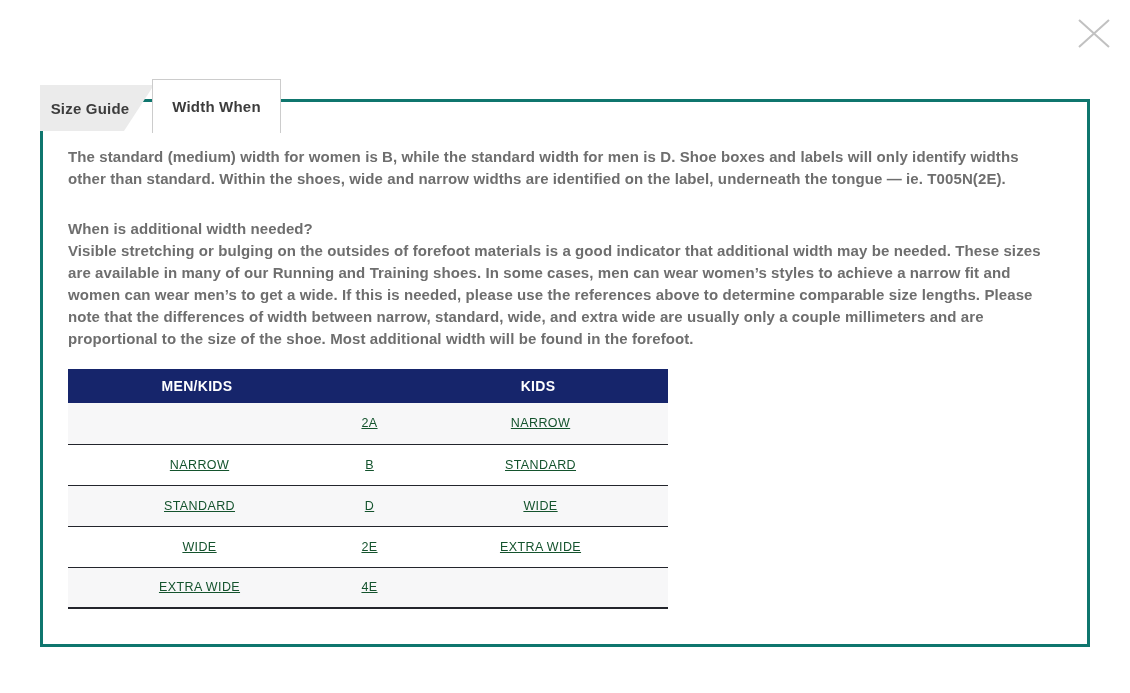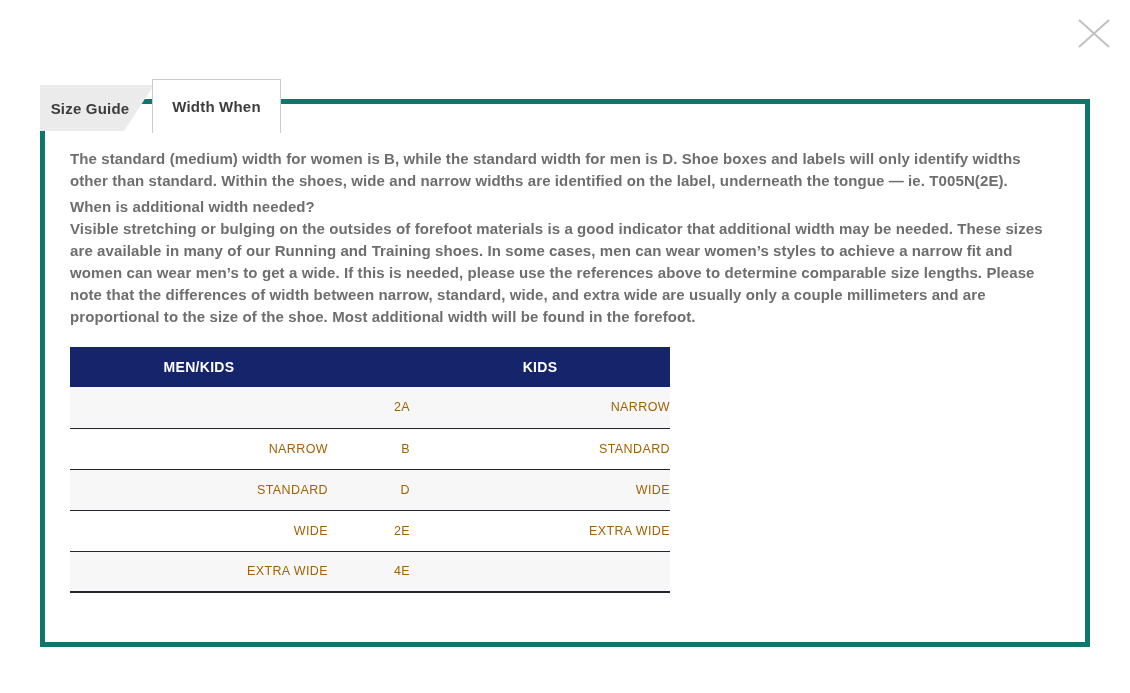--- a/index.html
+++ b/index.html
@@ -40,59 +40,60 @@
     background: #ffffff;
     border: 1px solid #cccccc;
     border-bottom: none;
   }
 
   
   .panel {
     position: absolute; left: 40px; top: 99px;
     width: 1050px; height: 548px;
     background: #ffffff;
-    border: 5px solid #0f766e;
+    border: 3px solid #0f766e;
     z-index: 1;
     padding: 44px 25px 0 25px;
   }
   .body-text {
     font-size: 15px; line-height: 22px;
     font-weight: 700;
     color: #6e6e6e;
     letter-spacing: 0.1px;
   }
   .intro { max-width: 978px; }
-  .question { margin-top: 4px; }
+  .question { margin-top: 28px; }
   .answer { max-width: 988px; }
 
   
   table.width-table {
     margin-top: 19px;
     width: 600px;
     border-collapse: collapse;
     table-layout: fixed;
   }
   table.width-table col.c1 { width: 258px; }
   table.width-table col.c2 { width: 82px; }
   table.width-table col.c3 { width: 260px; }
   table.width-table th {
     background: #16256b;
     color: #ffffff;
     font-size: 14px; font-weight: 700;
     letter-spacing: 0.3px;
-    height: 40px;
+    height: 34px;
   }
   table.width-table td {
     height: 41px;
     font-size: 12.5px;
-    color: #a16207;
+    color: #14532d;
     letter-spacing: 0.4px;
     padding-left: 5px;
-    text-align: right;
+    text-align: center;
     font-weight: 400;
+    text-decoration: underline;
   }
   table.width-table tbody tr { border-bottom: 1px solid #23252c; }
   table.width-table tbody tr:last-child { border-bottom: 2px solid #23252c; }
   table.width-table tbody tr:nth-child(odd) { background: #f7f7f8; }
   table.width-table tbody tr:nth-child(even) { background: #ffffff; }
 </style>
 </head>
 <body>
 
 <div>

